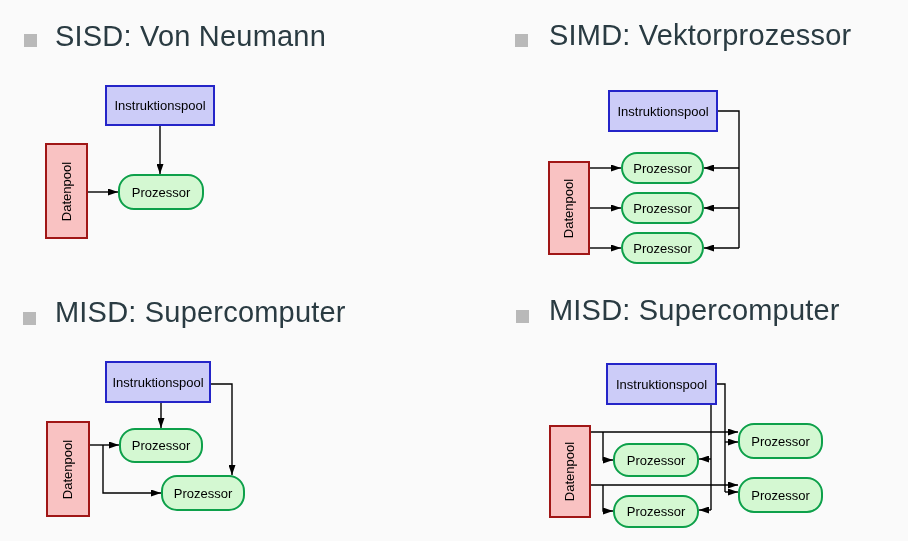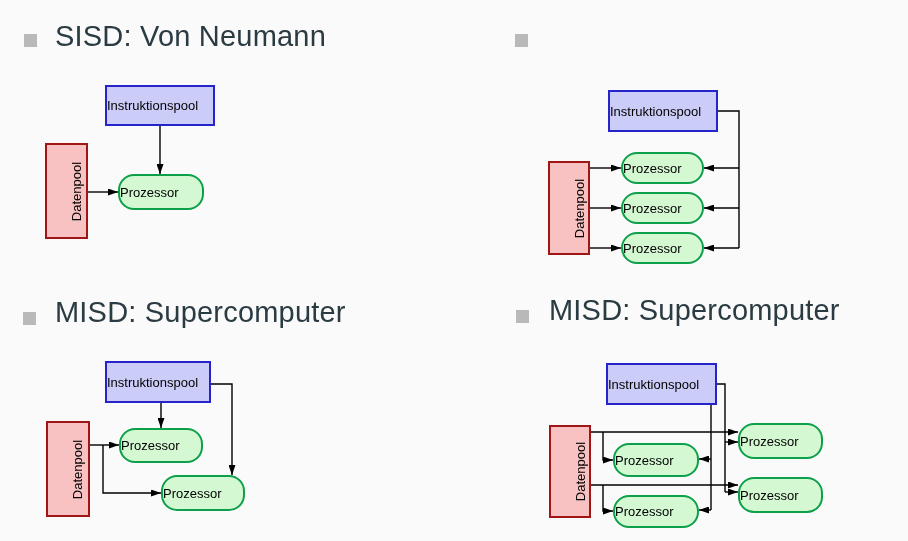--- a/index.html
+++ b/index.html
@@ -36,21 +36,21 @@
     color:var(--title-text);
     white-space:nowrap;
   }
   .bullet{
     position:absolute;width:13px;height:13px;
     background:var(--bullet);
   }
   .box{
     position:absolute;
     box-sizing:border-box;
-    display:flex;align-items:center;
+    display:flex;align-items:center;justify-content:center;
     font-size:13px;color:#000;
     white-space:nowrap;
   }
   .box-instr{
     background:var(--instruction-fill);
     border:2.5px solid var(--instruction-border);
   }
   .box-proc{
     background:var(--processor-fill);
     border:2.5px solid var(--processor-border);
@@ -107,20 +107,21 @@
       <path d="M711,405 L711,510"></path>
       <path d="M711,459 L699,459" marker-end="url(#arrow)"></path>
       <path d="M711,510 L699,510" marker-end="url(#arrow)"></path>
     </g>
   </svg>
 
   <span class="bullet" style="left:24px;top:34px;"></span>
   <span class="qtitle-text" style="left:55px;top:19px;">SISD: Von Neumann</span>
 
   <span class="bullet" style="left:515px;top:34px;"></span>
+  <span class="qtitle-text" style="left:549px;top:18px;">SIMD: Vektorprozessor</span>
 
   <span class="bullet" style="left:23px;top:312px;"></span>
   <span class="qtitle-text" style="left:55px;top:295px;">MISD: Supercomputer</span>
 
   <span class="bullet" style="left:516px;top:310px;"></span>
   <span class="qtitle-text" style="left:549px;top:293px;">MISD: Supercomputer</span>
 
   <div class="box box-instr" style="left:105px;top:85px;width:110px;height:41px;">
     <span>Instruktionspool</span>
   </div>

